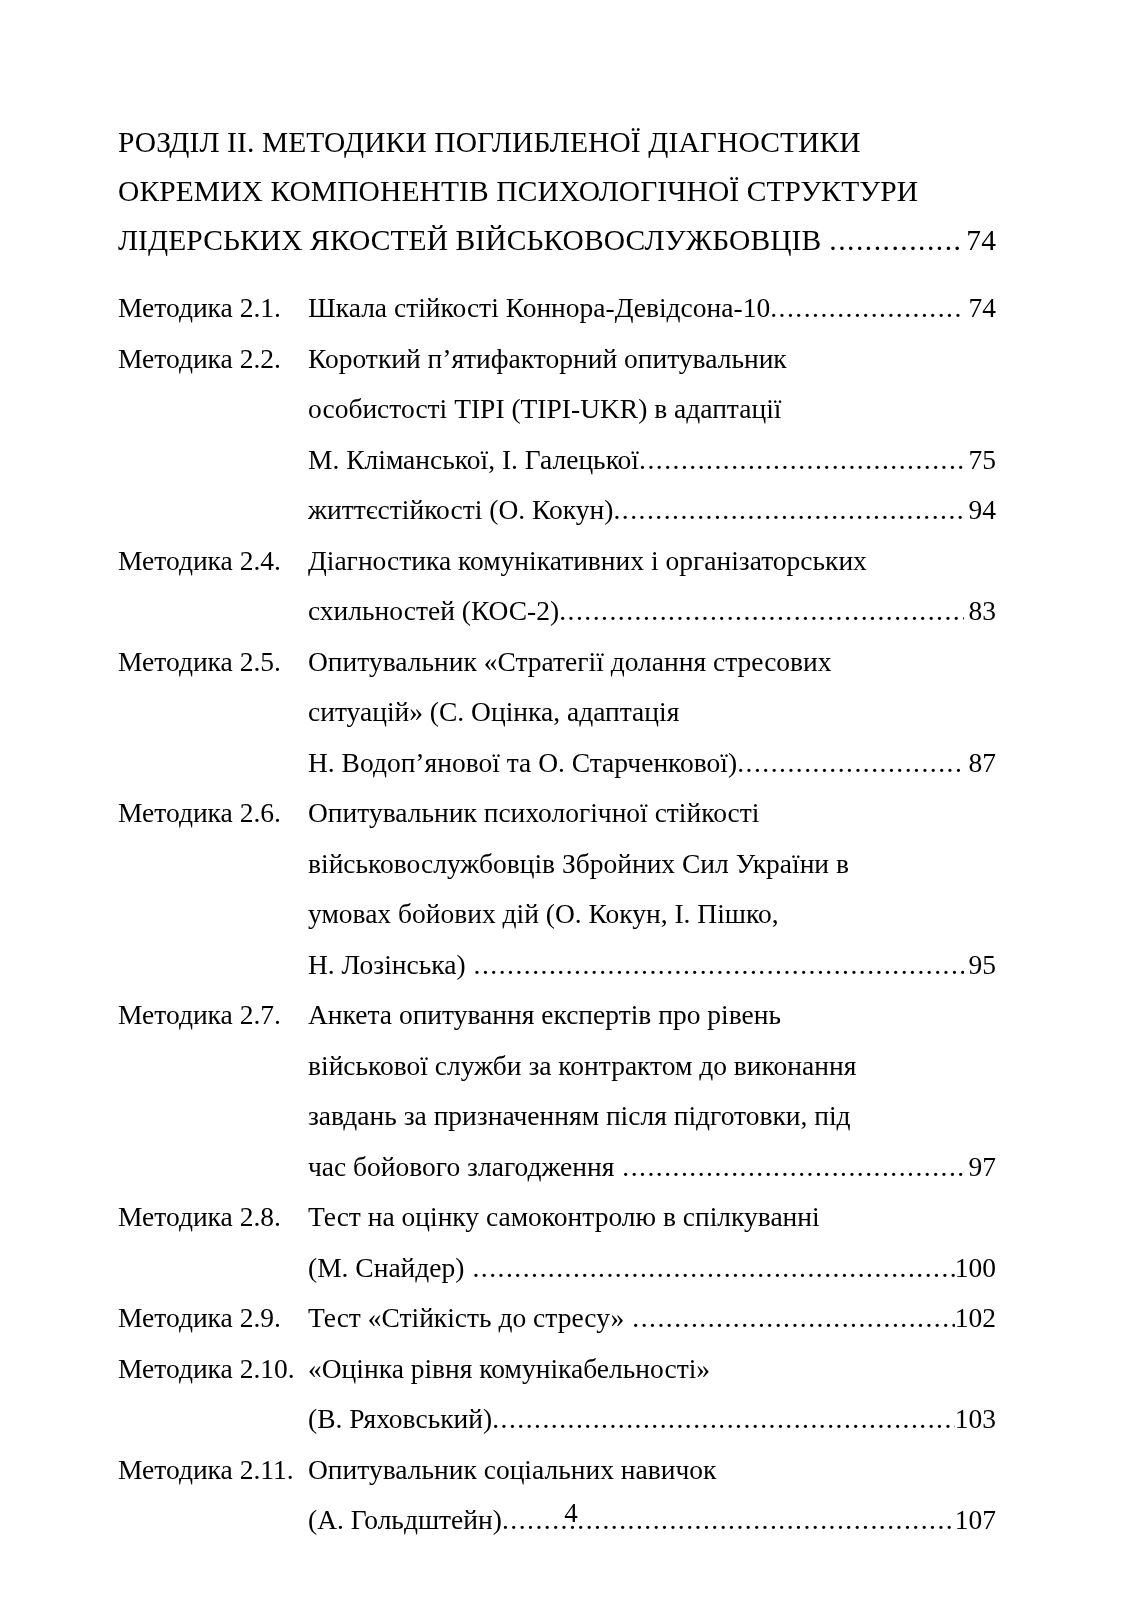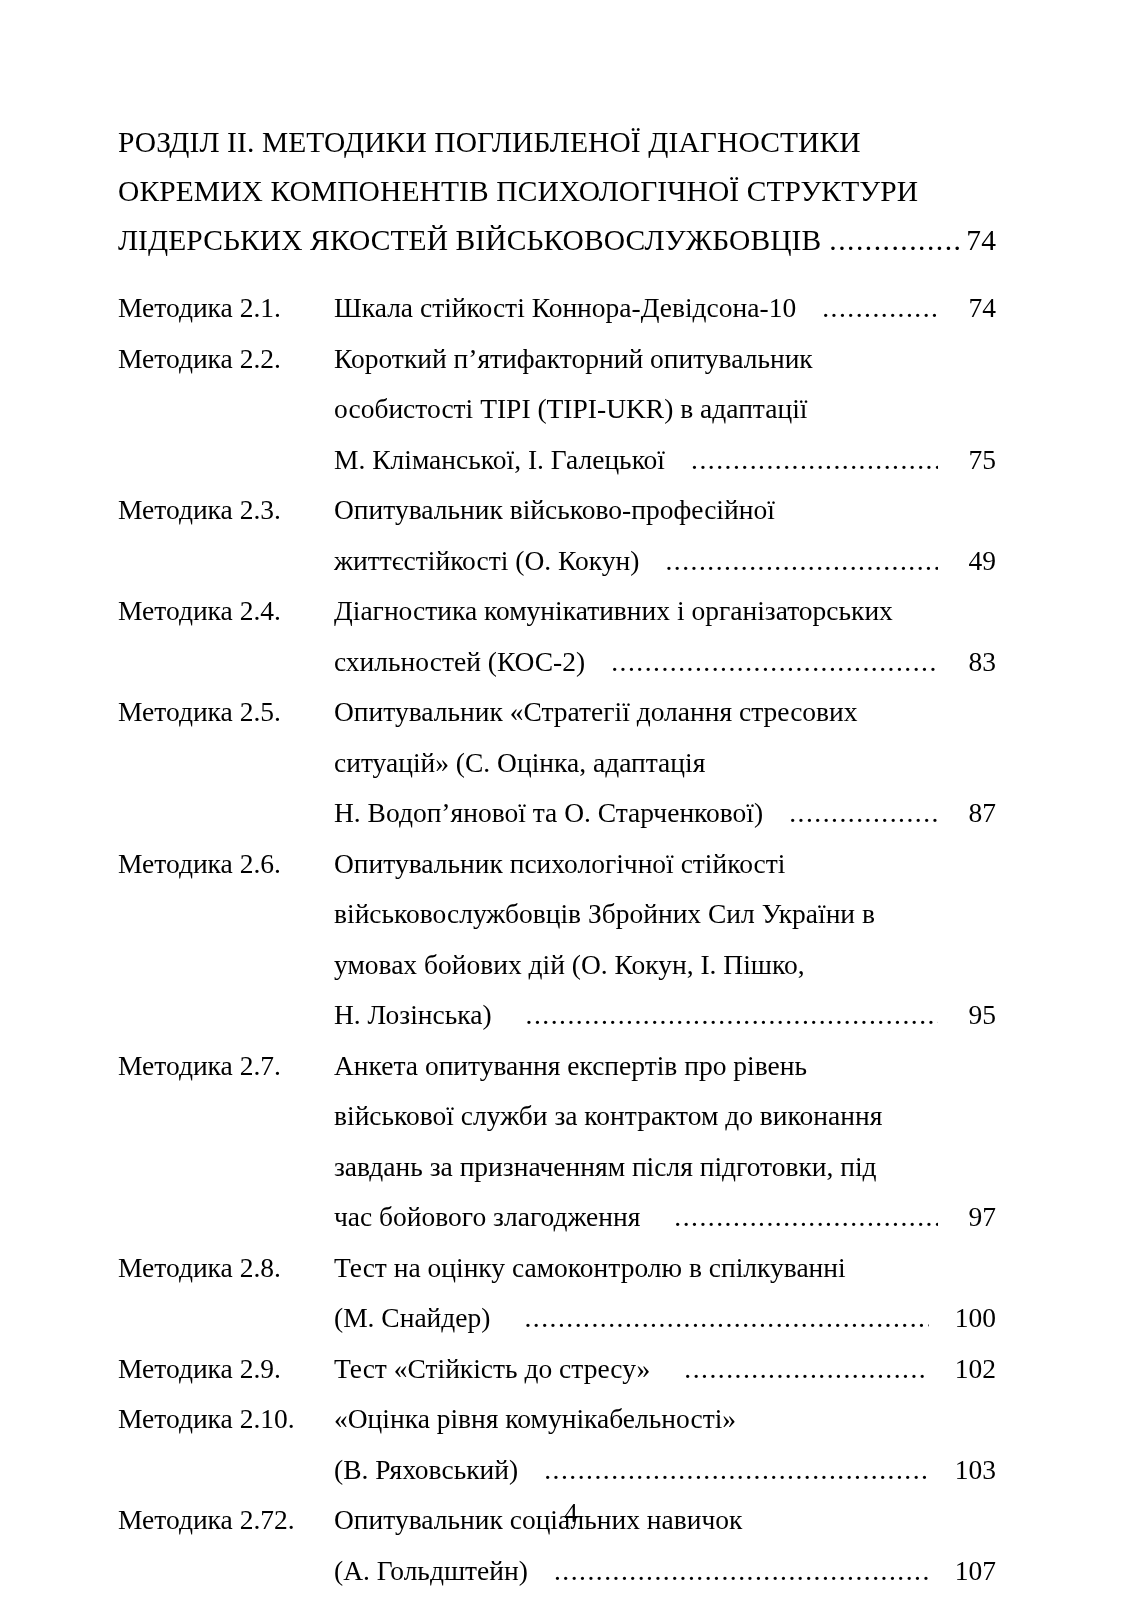--- a/index.html
+++ b/index.html
@@ -77,21 +77,20 @@
     width: 878px;
     font-size: 27.5px;
     line-height: 50.5px;
   }
 
   .entry-line {
     display: flex;
     align-items: center;
     width: 878px;
     white-space: nowrap;
-    gap: 26px;
   }
 
   
   .entry-label {
     flex: 0 0 190px;
     width: 190px;
     white-space: nowrap;
   }
   .entry-label-spacer {
     flex: 0 0 190px;
@@ -169,28 +168,24 @@
         </div>
         <div class="entry-line">
           <span class="entry-label-spacer"></span>
           <span class="entry-text">М. Кліманської,  І. Галецької</span>
           <span class="leader gap-after">................................................................................................</span>
           <span class="pagenum">75</span>
         </div>
       </div>
       <div class="toc-entry">
         <div class="entry-line">
-          <span class="entry-label">Методика 2.3.</span>
-          <span class="entry-text">Опитувальник військово-професійної</span>
-        </div>
-        <div class="entry-line">
           <span class="entry-label-spacer"></span>
           <span class="entry-text">життєстійкості (О. Кокун)</span>
           <span class="leader gap-after">................................................................................................</span>
-          <span class="pagenum">49</span>
+          <span class="pagenum">94</span>
         </div>
       </div>
       <div class="toc-entry">
         <div class="entry-line">
           <span class="entry-label">Методика 2.4.</span>
           <span class="entry-text">Діагностика комунікативних і організаторських</span>
         </div>
         <div class="entry-line">
           <span class="entry-label-spacer"></span>
           <span class="entry-text">схильностей (КОС-2)</span>
@@ -281,21 +276,21 @@
         </div>
         <div class="entry-line">
           <span class="entry-label-spacer"></span>
           <span class="entry-text">(В. Ряховський)</span>
           <span class="leader">................................................................................................</span>
           <span class="pagenum">103</span>
         </div>
       </div>
       <div class="toc-entry">
         <div class="entry-line">
-          <span class="entry-label">Методика 2.72.</span>
+          <span class="entry-label">Методика 2.11.</span>
           <span class="entry-text">Опитувальник соціальних навичок</span>
         </div>
         <div class="entry-line">
           <span class="entry-label-spacer"></span>
           <span class="entry-text">(А. Гольдштейн)</span>
           <span class="leader">................................................................................................</span>
           <span class="pagenum">107</span>
         </div>
       </div>
     </div>

